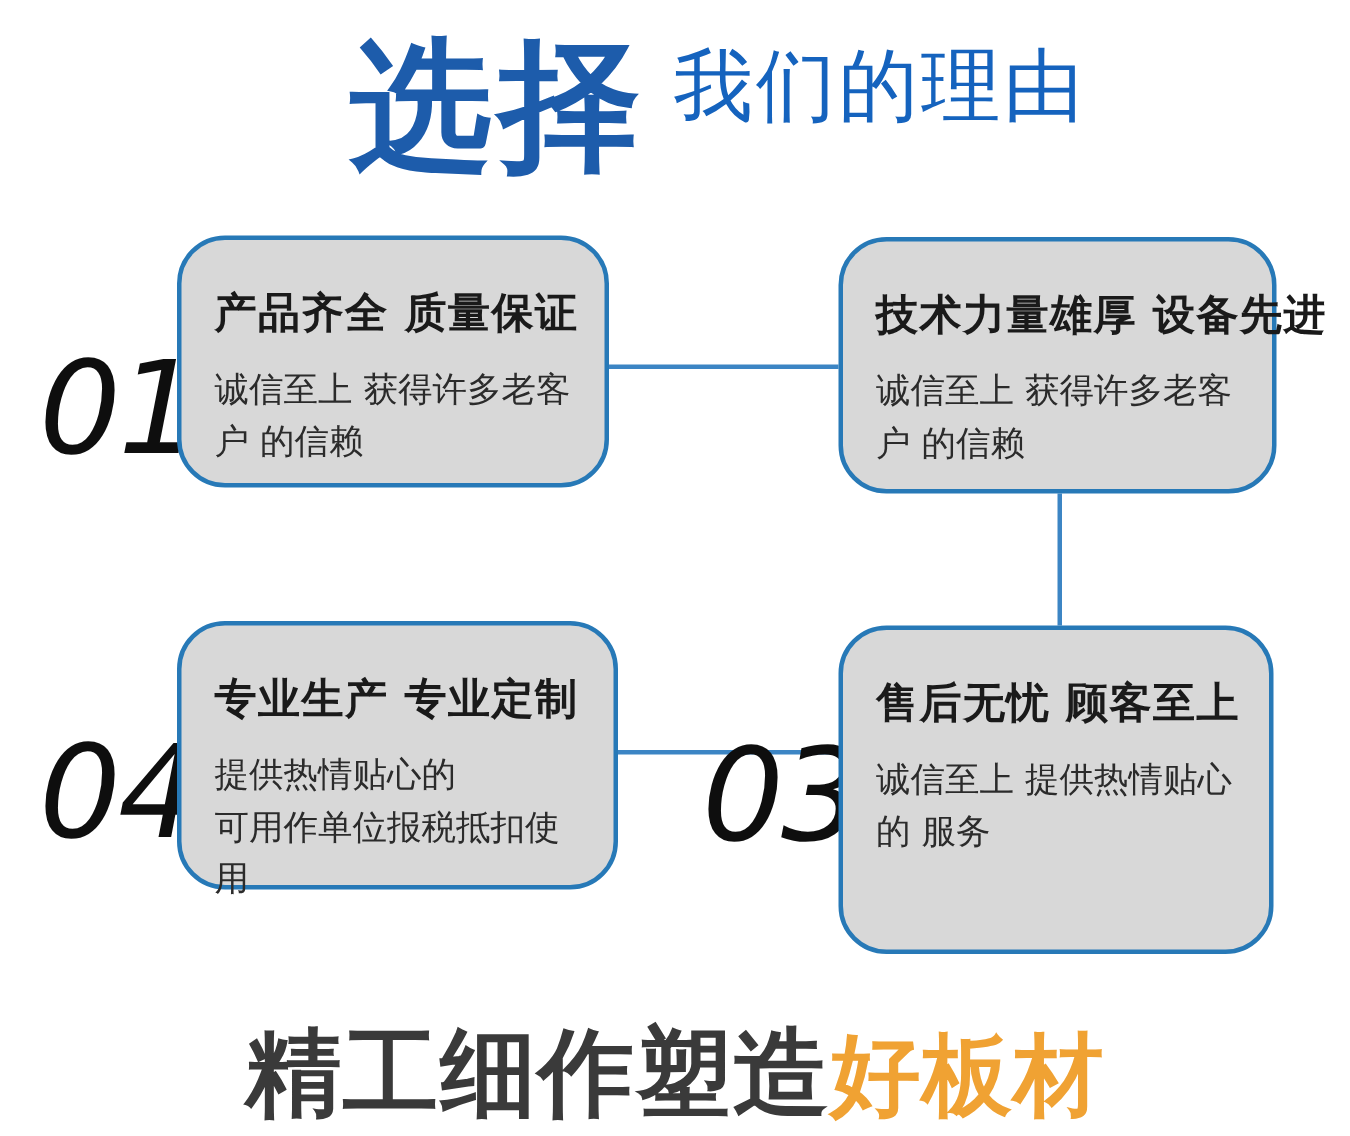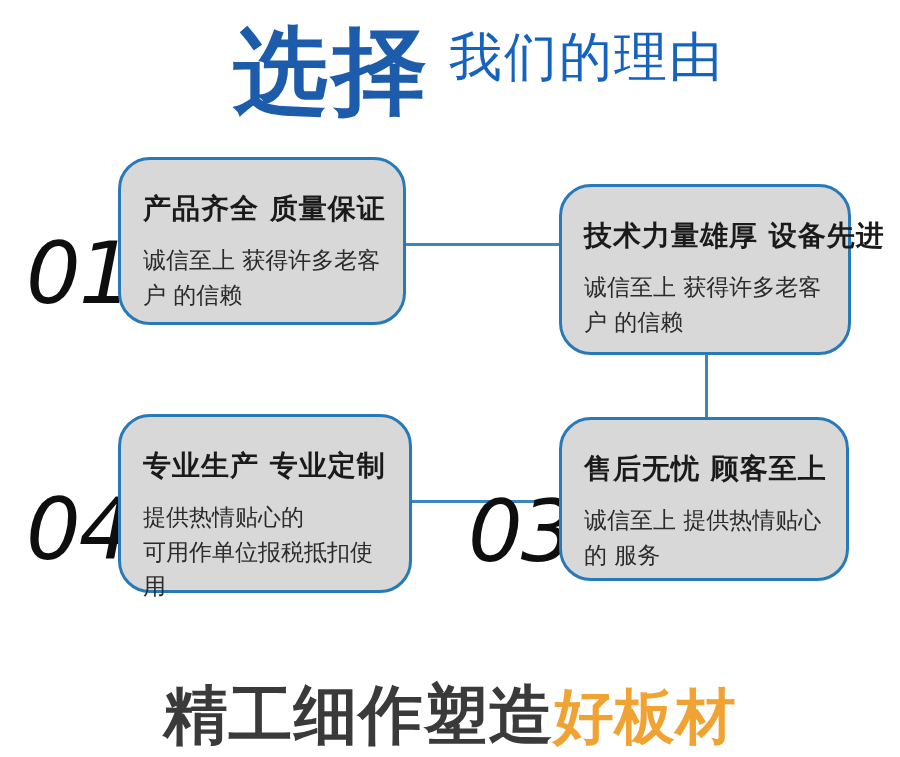--- a/index.html
+++ b/index.html
@@ -54,23 +54,23 @@
     margin-bottom: 15px;
     white-space: nowrap;
   }
   .feature-box p {
     font-size: 23px;
     color: #2b2b2b;
     line-height: 1.5;
     white-space: pre-line;
   }
   .box-1 { left: 118px; top: 157px; width: 288px; height: 168px; }
-  .box-2 { left: 559px; top: 158px; width: 292px; height: 171px; margin-top: 26px; }
+  .box-2 { left: 559px; top: 158px; width: 292px; height: 171px; }
   .box-4 { left: 118px; top: 414px; width: 294px; height: 179px; }
-  .box-3 { left: 559px; top: 417px; width: 290px; height: 164px; }
+  .box-3 { left: 559px; top: 417px; width: 290px; height: 219px; }
 
   
   .feature-number {
     position: absolute;
     font-size: 86px;
     font-style: italic;
     font-weight: 400;
     color: #0e0e0e;
     line-height: 1;
     letter-spacing: -2px;

